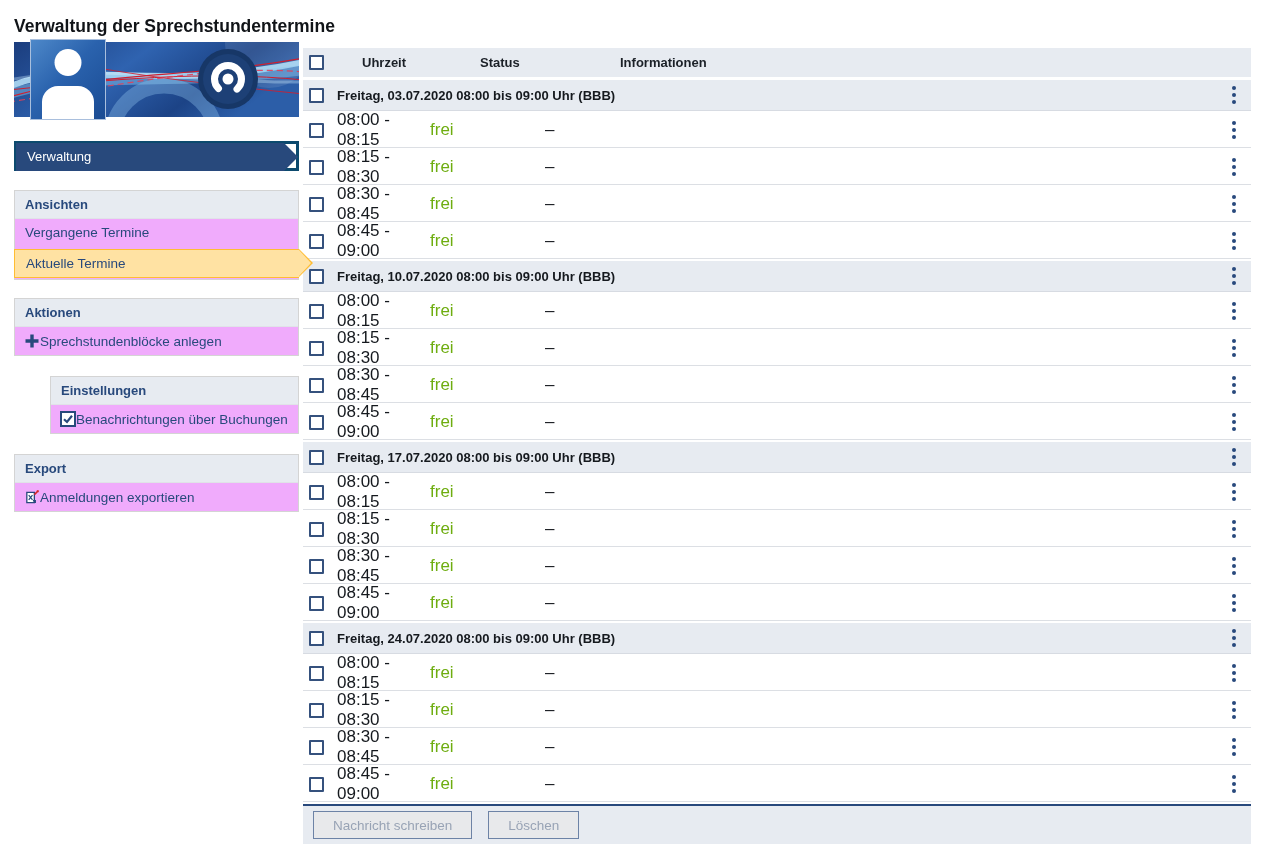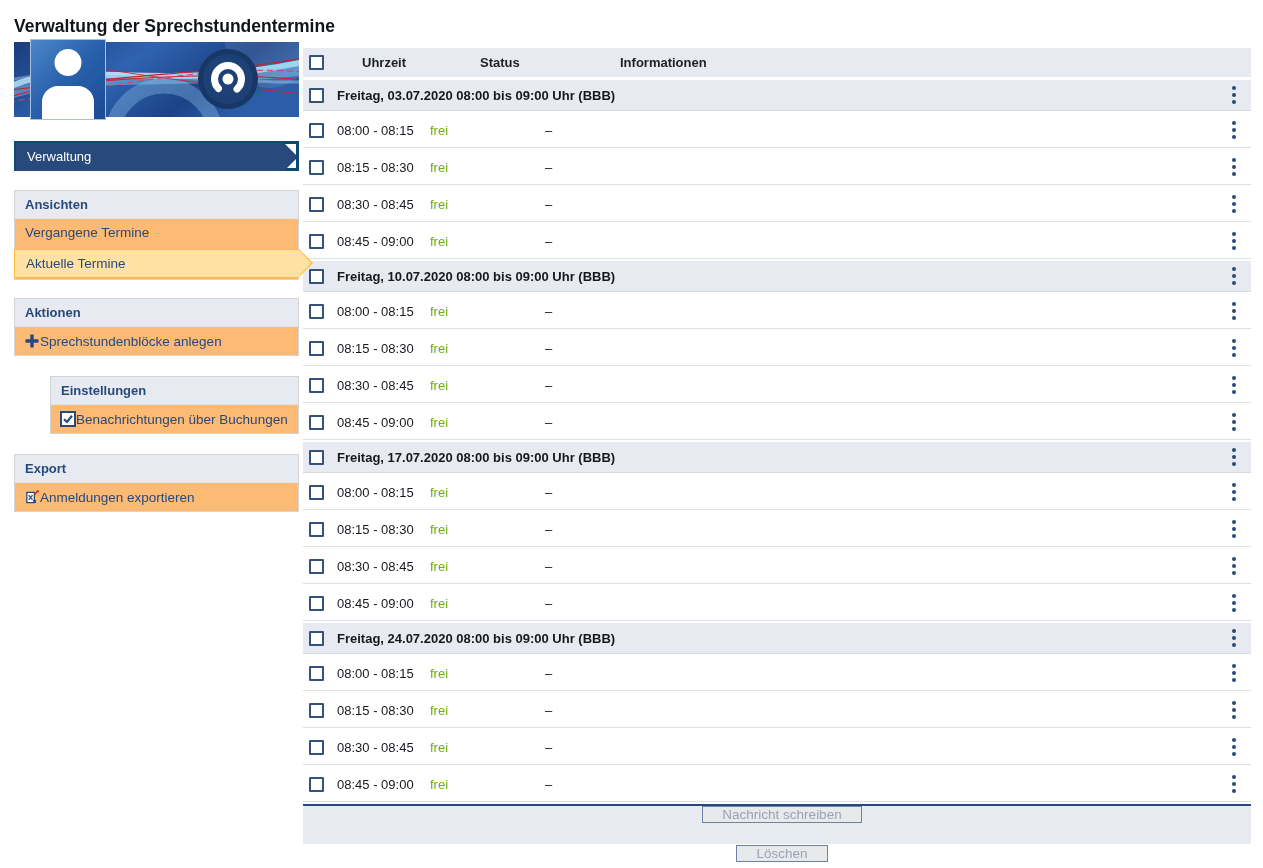--- a/index.html
+++ b/index.html
@@ -28,21 +28,21 @@
     width:52px; height:34px; background:#fff; border-radius:16px 16px 0 0; }
 
   .nav-box { position:relative; margin-top:24px; height:30px; background:#fff; border:3px solid #0c4a6e; }
   .nav-tab {
     position:absolute; left:-1px; top:-1px; height:28px; width:268px;
     background:#28497c; color:#fff; font-size:13px; line-height:28px; padding-left:11px;
   }
   .nav-tab::after { content:""; position:absolute; right:-14px; top:0;
     border-top:14px solid transparent; border-bottom:14px solid transparent; border-left:14px solid #28497c; }
 
-  .widget { position:relative; background:#fdba74; border:1px solid #d4d4d4; }
+  .widget { position:relative; background:#f0abfc; border:1px solid #d4d4d4; }
   .w-ansichten { margin-top:19px; }
   .w-aktionen  { margin-top:18px; }
   .w-einstellungen { margin-top:20px;margin-left:36px; }
   .w-export    { margin-top:20px; }
   .widget-head {
     background:#e7ebf1; color:#28497c; font-weight:bold; font-size:13px;
     padding:6px 10px; border-bottom:1px solid #e0e3e8;
   }
   .side-item { position:relative; font-size:13.5px; color:#28497c; padding:6px 10px; cursor:pointer; }
   .side-item.selected {
@@ -59,41 +59,41 @@
 
   
   .main { position:absolute; left:303px; top:48px; width:948px; }
 
   .t-head {
     display:flex; align-items:center; height:29px; background:#e7ebf1;
     font-weight:bold; font-size:13px; color:#1b2027; margin-bottom:3px;gap:25px;
   }
   .row { display:flex; align-items:center; border-bottom:1px solid #dcdfe4; }
   .row.group { height:31px; background:#e7ebf1; font-weight:bold; font-size:13px; margin-bottom:2px; border-bottom-color:#d7dbe2;}
-  .row.slot  { height:35px; background:#fff; font-size:13px; margin-bottom:2px; }
+  .row.slot  { height:35px; background:#fff; font-size:17px; margin-bottom:2px; }
 
   .cell-check { width:34px; padding-left:6px; display:flex; align-items:center; }
   .cell-time  { width:93px; }
   .cell-status{ width:115px; }
   .cell-info  { flex:1; }
   .cell-title { flex:1; }
   .cell-menu  { width:34px; display:flex; justify-content:center; }
 
   .status-free { color:#6ead10; }
 
   .checkbox {
     width:15px; height:15px; background:#fff; border:2px solid #35517d; border-radius:1px; cursor:pointer;
   }
 
   .kebab { display:flex; flex-direction:column; gap:3px; padding:4px 6px; cursor:pointer; }
   .kebab i { width:4px; height:4px; border-radius:50%; background:#28497c; }
 
   .t-footer {
     height:40px; background:#e7ebf1; border-top:2px solid #28497c;
-    display:flex; align-items:center; gap:22px; padding-left:10px;flex-direction:column;
+    display:flex; align-items:center; gap:16px; padding-left:10px;
   }
   .t-footer button {
     font-family:"Liberation Sans", sans-serif; font-size:13.5px;
     height:28px; padding:0 19px; background:#e8e9eb; border:1px solid #6d83a6;
     color:#98a3b5; cursor:default;
   }
 
   
   .chk-small { width:16px; height:16px; }
 </style>

